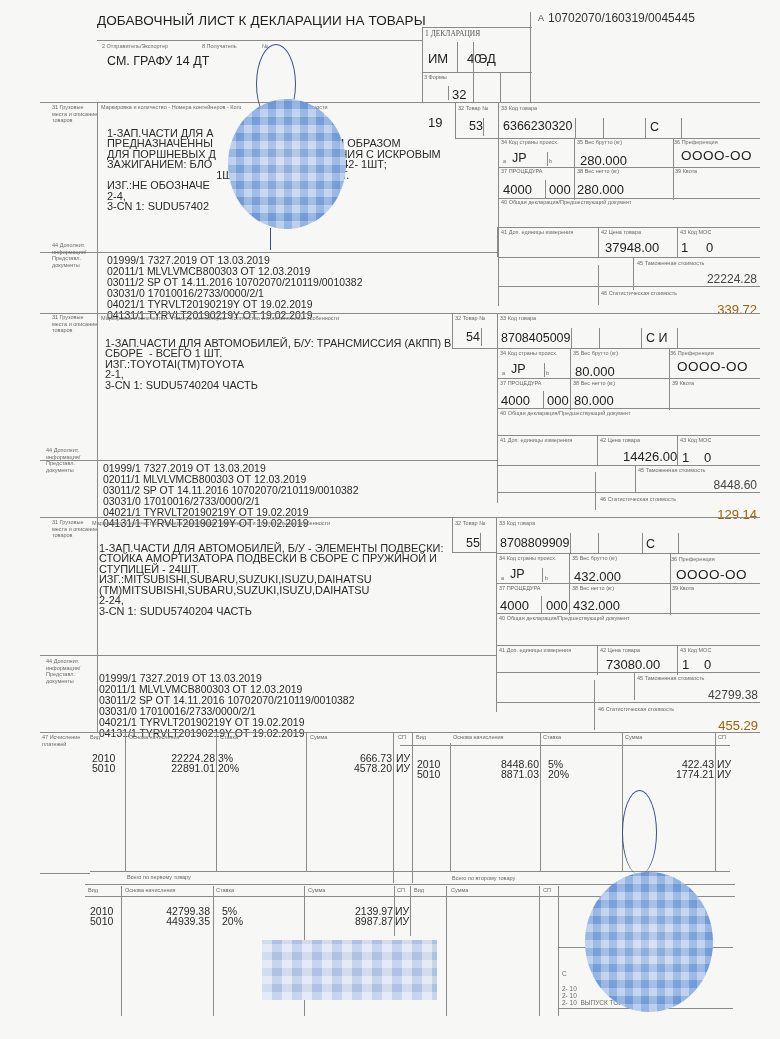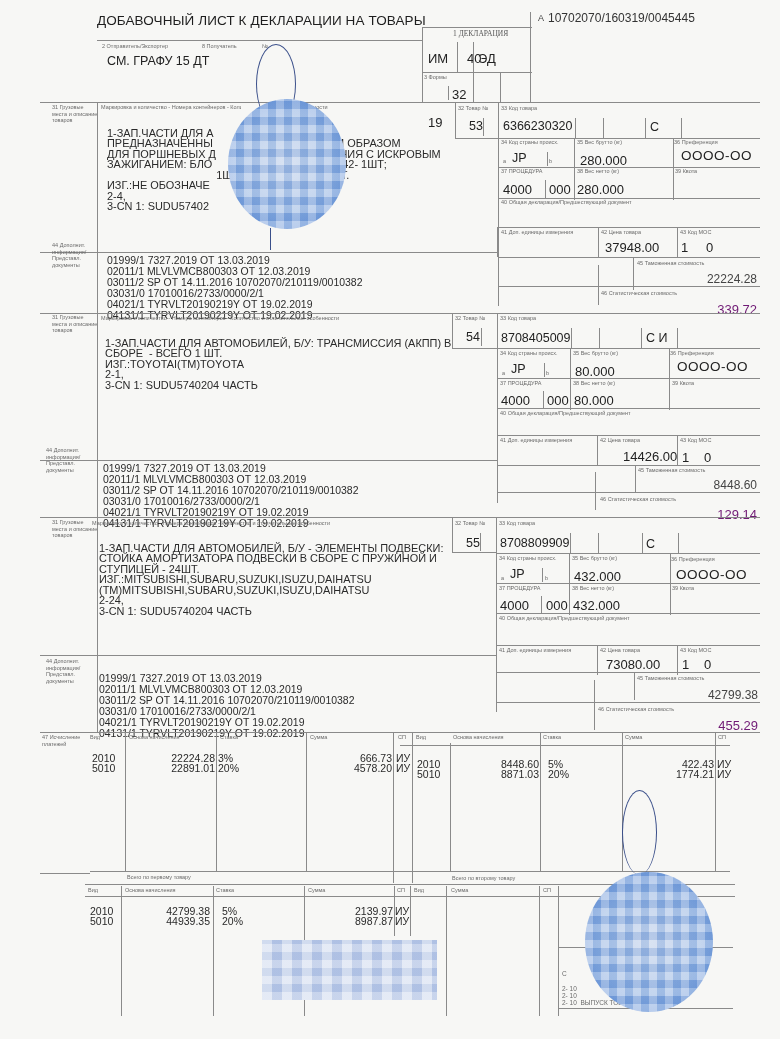--- a/index.html
+++ b/index.html
@@ -7,21 +7,21 @@
   body { position: relative; font-family: "Liberation Sans", sans-serif; color: #1e1e1e; }
   .abs { position: absolute; }
   .hl { position: absolute; height: 1px; background: #8a8a8a; }
   .vl { position: absolute; width: 1px; background: #8a8a8a; }
   .tiny { position: absolute; font-size: 5.5px; color: #6a6a6a; line-height: 1.15; white-space: nowrap; }
   .lbl-left { position: absolute; font-size: 5.5px; color: #6a6a6a; line-height: 1.2; width: 46px; }
   .big { position: absolute; font-size: 12px; color: #222; white-space: nowrap; }
   .bold { font-weight: normal; }
   .desc { position: absolute; font-size: 11.5px; line-height: 10.5px; color: #2a2a2a; white-space: pre; transform: scaleX(0.95); transform-origin: left top; }
   .docs { position: absolute; font-size: 11px; line-height: 11px; color: #2a2a2a; white-space: pre; transform: scaleX(0.95); transform-origin: left top; }
-  .num { position: absolute; font-size: 11.5px; color: #701a75; white-space: nowrap; text-align: right; }
+  .num { position: absolute; font-size: 11.5px; color: #a16207; white-space: nowrap; text-align: right; }
   .pay { position: absolute; font-size: 10.5px; line-height: 10px; color: #2a2a2a; white-space: pre; }
   .pay-r { text-align: right; }
   .stamp { position: absolute; border-radius: 50%;
     background:
       repeating-linear-gradient(90deg, rgba(255,255,255,0.25) 0 8px, rgba(90,140,210,0.2) 8px 16px),
       repeating-linear-gradient(0deg, rgba(255,255,255,0.3) 0 8px, rgba(70,120,200,0.18) 8px 16px),
       radial-gradient(circle, #b7c9e6 0%, #8fb0e0 55%, #5c8ad6 100%);
   }
   .blurbox { position: absolute;
     background:
@@ -35,37 +35,37 @@
 <body>
 
 <div class="abs bold" style="left:97px;top:13px;font-size:13.5px;letter-spacing:0.1px;">ДОБАВОЧНЫЙ ЛИСТ К ДЕКЛАРАЦИИ НА ТОВАРЫ</div>
 <div class="vl" style="left:530px;top:12px;height:90px;"></div>
 <div class="abs" style="left:538px;top:13px;font-size:9px;color:#444;">А</div>
 <div class="abs" style="left:548px;top:11px;font-size:12px;color:#333;">10702070/160319/0045445</div>
 
 <div class="hl" style="left:97px;top:40px;width:325px;"></div>
 <div class="hl" style="left:422px;top:27px;width:110px;"></div>
 <div class="vl" style="left:422px;top:27px;height:75px;"></div>
-<div class="tiny" style="left:425px;top:30px;font-size:7.5px;font-family:'Liberation Serif',serif;color:#555;margin-left:28px;">1 ДЕКЛАРАЦИЯ</div>
+<div class="tiny" style="left:425px;top:30px;font-size:7.5px;font-family:'Liberation Serif',serif;color:#555;">1 ДЕКЛАРАЦИЯ</div>
 <div class="big bold" style="left:428px;top:51px;font-size:13px;">ИМ</div>
 <div class="vl" style="left:457px;top:42px;height:30px;"></div>
 <div class="big bold" style="left:467px;top:51px;font-size:13px;">40</div>
 <div class="vl" style="left:473px;top:42px;height:60px;"></div>
 <div class="big bold" style="left:478px;top:51px;font-size:13px;">ЭД</div>
 <div class="hl" style="left:422px;top:72px;width:110px;"></div>
 <div class="tiny" style="left:424px;top:74px;">3 Формы</div>
 <div class="big bold" style="left:428px;top:87px;font-size:13px;margin-top:28px;">19</div>
 <div class="vl" style="left:448px;top:86px;height:14px;"></div>
 <div class="big bold" style="left:452px;top:87px;font-size:13px;">32</div>
 <div class="vl" style="left:500px;top:72px;height:30px;"></div>
 
 <div class="tiny" style="left:102px;top:43px;">2 Отправитель/Экспортер</div>
 <div class="tiny" style="left:202px;top:43px;">8 Получатель</div>
 <div class="tiny" style="left:262px;top:43px;">№</div>
-<div class="big" style="left:107px;top:54px;font-size:12.5px;">СМ. ГРАФУ 15 ДТ</div>
+<div class="big" style="left:107px;top:54px;font-size:12.5px;">СМ. ГРАФУ 14 ДТ</div>
 
 <div class="hl" style="left:40px;top:102px;width:720px;"></div>
 <div class="vl" style="left:97px;top:102px;height:630px;"></div>
 
 <div class="lbl-left" style="left:52px;top:104px;">31 Грузовые места и описание товаров</div>
 <div class="tiny" style="left:101px;top:104px;width:140px;overflow:hidden;">Маркировка и количество - Номера контейнеров - Количество и отличительные особенности</div>
 <div class="tiny" style="left:295px;top:104px;">особенности</div>
 
 <div class="desc" style="left:107px;top:117px;">
 <div>1-ЗАП.ЧАСТИ ДЛЯ А                    СТИ,</div><div>ПРЕДНАЗНАЧЕННЫ                      И ГЛАВНЫМ ОБРАЗОМ</div><div>ДЛЯ ПОРШНЕВЫХ Д                     ЕГО СГОРАНИЯ С ИСКРОВЫМ</div><div>ЗАЖИГАНИЕМ: БЛО                     B20BA129H542- 1ШТ;</div><div>                                    1ШТ; MX-YL184973 - 1ШТ.</div><div>ИЗГ.:НЕ ОБОЗНАЧЕ</div><div>2-4,</div><div>3-CN 1: SUDU57402</div>

